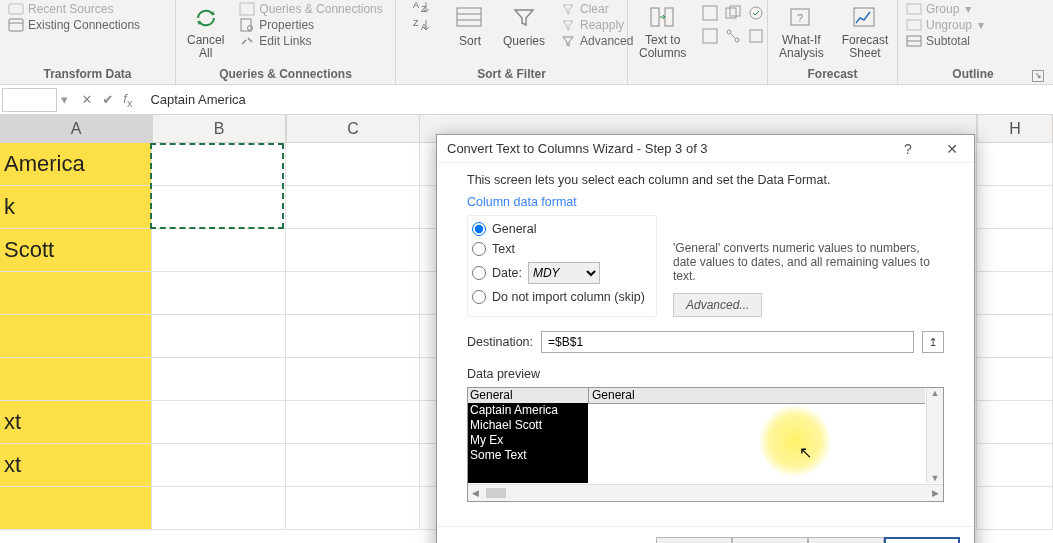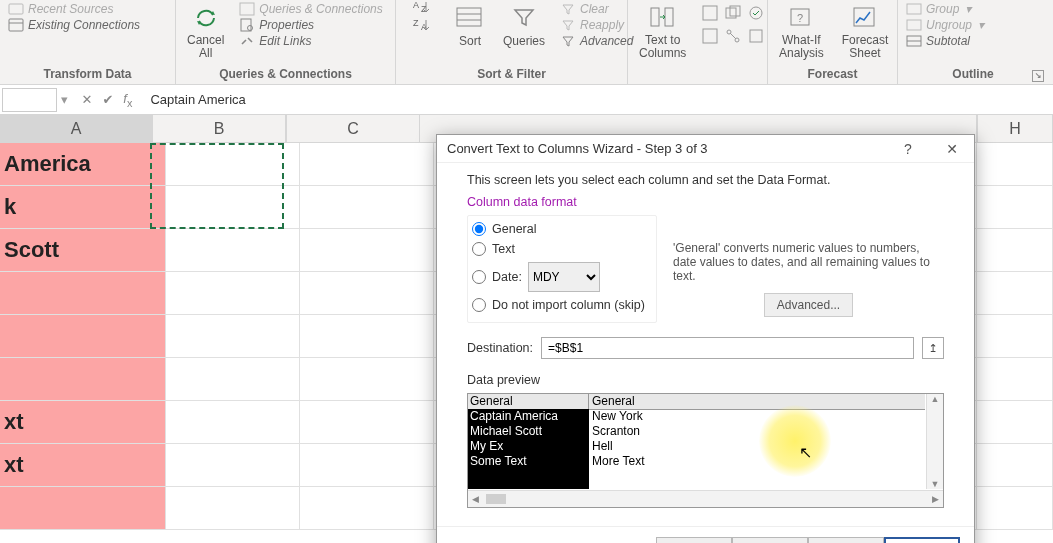--- a/index.html
+++ b/index.html
@@ -6,58 +6,58 @@
   body { width: 1053px; height: 543px; background: #fcfcfc; overflow: hidden; position: relative; font-size: 13px; color: #333; }
 
   
   .ribbon { height: 85px; background: #f3f2f1; border-bottom: 1px solid #d6d6d6; display: flex; }
   .ribbon-group { border-right: 1px solid #d6d6d6; display: flex; flex-direction: column; padding: 2px 8px 0 8px; }
   .ribbon-group-content { flex: 1; display: flex; align-items: flex-start; gap: 12px; }
   .ribbon-group-label { text-align: center; font-size: 12px; color: #666; padding: 2px 0 3px 0; position: relative; font-weight: bold; }
   .ribbon-dialog-launcher { position: absolute; right: -4px; bottom: 2px; width: 12px; height: 12px; border: 1px solid #999; font-size: 8px; line-height: 9px; color: #888; }
   .vbtn { display: flex; flex-direction: column; align-items: center; gap: 2px; padding: 2px 3px; font-size: 12px; color: #555; }
   .vbtn .icon { width: 30px; height: 28px; display: flex; align-items: center; justify-content: center; }
-  .small-list { display: flex; flex-direction: column; gap: 2px; font-size: 12px; color: #666; font-style: italic; }
+  .small-list { display: flex; flex-direction: column; gap: 2px; font-size: 12px; color: #666; }
   .small-list div { display: flex; align-items: center; gap: 4px; white-space: nowrap; }
   .small-list .sicon { width: 16px; height: 14px; display:inline-block; }
   .dimmed { color: #aaa; }
   .dimmed .sicon svg * { stroke: #bbb !important; fill: none; }
 
   
   .formula-bar { height: 30px; background: #fff; border-bottom: 1px solid #d6d6d6; display: flex; align-items: center; }
   .name-box { width: 55px; height: 24px; border: 1px solid #ccc; margin-left: 2px; background: #fff; padding-left: 6px; line-height: 22px; font-size: 12px; }
   .fb-icons { display: flex; align-items: center; gap: 10px; padding: 0 10px; color: #888; }
   .fb-icons span { font-size: 13px; }
   .formula-input { flex: 1; padding-left: 8px; font-size: 13px; color: #333; }
 
   
   .grid-area { position: absolute; top: 115px; left: 0; right: 0; bottom: 0; background: #fff; }
   .col-headers { display: flex; height: 28px; }
   .col-header { border: 1px solid #d6d6d6; border-top: none; display: flex; align-items: center; justify-content: center; background: #f3f2f1; font-size: 16px; color: #555; }
   .col-header.sel { background: #d6d6d6; }
   .grid-rows { }
   .row { height: 43px; display: flex; }
   .cell { border-right: 1px solid #e0e0e0; border-bottom: 1px solid #e0e0e0; display: flex; align-items: center; padding-left: 4px; font-size: 22px; color: #222; position: relative; }
-  .colA { width: 166px; background: #fca5a5; font-weight: bold; }
+  .colA { width: 152px; background: #fde047; }
   .colB { width: 134px; }
   .colC { width: 134px; }
   .marching { position: absolute; left: 150px; top: 28px; width: 134px; height: 86px; border: 2px dashed #217346; pointer-events: none; }
 
   
   .dialog { position: absolute; left: 436px; top: 94px; width: 539px; height: 444px; background: #fff; border: 1px solid #999; box-shadow: 0 4px 18px rgba(0,0,0,0.35); display:flex;flex-direction:column;margin-top:40px; }
   .dialog-header { height: 28px; display: flex; align-items: center; padding-left: 10px; background: #fff; border-bottom: 1px solid #eee; font-size: 13px; font-weight: 500; }
   .dialog-header .spacer { flex:1; }
   .dialog-header .hbtn { width: 44px; height: 28px; display:flex;align-items:center;justify-content:center; color:#555; font-size: 14px;}
   .dialog-body { flex:1; padding: 8px 30px; font-size: 12.5px; color:#333; position:relative;}
   .intro { margin: 2px 0 8px 0; color:#333; }
-  .group-label { color:#a21caf; margin-bottom: 6px; }
+  .group-label { color:#3b82f6; margin-bottom: 6px; }
   .column-data-format { display:flex; gap:16px; }
   .radios { display:flex;flex-direction:column;gap:6px; border:1px solid #eee; border-radius:2px; padding:6px 8px 10px 4px; min-width:190px; }
   .radios label { display:flex;align-items:center;gap:6px; }
-  .radios label.with-combo select{ height:30px;width:72px;font-size:12px; border:1px solid #bbb;}
+  .radios label.with-combo select{ height:22px;width:72px;font-size:12px; border:1px solid #bbb;font-style:italic;}
   .radios input[type=radio]{width:14px;height:14px;}
   .format-desc { font-size: 12px; color:#555; padding-top: 26px; }
   .adv-btn { display:inline-block; margin-top:10px; padding:4px 12px; border:1px solid #ccc; background:#efefef; font-size:12px; }
   .dest-row { display:flex;align-items:center;gap:8px;margin-top:14px;}
   .dest-row input { flex:1; border:1px solid #aaa; height:22px; padding:0 6px; font-size:12px;}
   .dest-pick { width:22px;height:22px;border:1px solid #aaa;display:flex;align-items:center;justify-content:center;font-size:11px;color:#444;}
   .preview-label { margin-top:14px; margin-bottom:6px;}
   .preview-box { border:1px solid #999; height:115px; position:relative; background:#fff; overflow:hidden;}
   .preview-inner { position:absolute; left:0; top:0; right:18px; bottom:18px; display:flex; }
   .pvcol { font-family: "Lucida Console","Consolas",monospace; font-size:12px; line-height:15px;}
@@ -444,21 +444,21 @@
             <span>Date:</span>
           <select><option>MDY</option></select>
         </label>
         <label>
             <input type="radio" name="cdf" style="">
             <span>Do not import column (skip)</span>
           </label>
       </div>
       <div class="format-desc">
         <div style="max-width:310px;">'General' converts numeric values to numbers, date values to dates, and all remaining values to text.</div>
-        <div style="text-align:center;"><span class="adv-btn">Advanced...</span></div>
+        <div style="font-style:italic;"><span class="adv-btn">Advanced...</span></div>
       </div>
     </div>
 
     <div class="dest-row">
       <span>Destination:</span>
       <input type="text" value="=$B$1" style="">
       <span class="dest-pick">↥</span>
     </div>
 
     <div class="preview-label">Data preview</div>
@@ -468,26 +468,20 @@
             <div>General</div>
             <div>General</div>
           </div>
       </div>
       <div class="preview-inner" style="top:15px;">
         <div class="pvcol one">
           <div>Captain America</div>
           <div>Michael Scott</div>
           <div>My Ex</div>
           <div>Some Text</div>
-        </div>
-        <div class="pvcol two">
-          <div>New York</div>
-          <div>Scranton</div>
-          <div>Hell</div>
-          <div>More Text</div>
         </div>
       </div>
       <div class="pv-vscroll">
           <span>▲</span>
           <span>▼</span>
         </div>
       <div class="pv-hscroll">
           <span>◀</span>
           <span class="thumb"></span>
           <span>▶</span>

